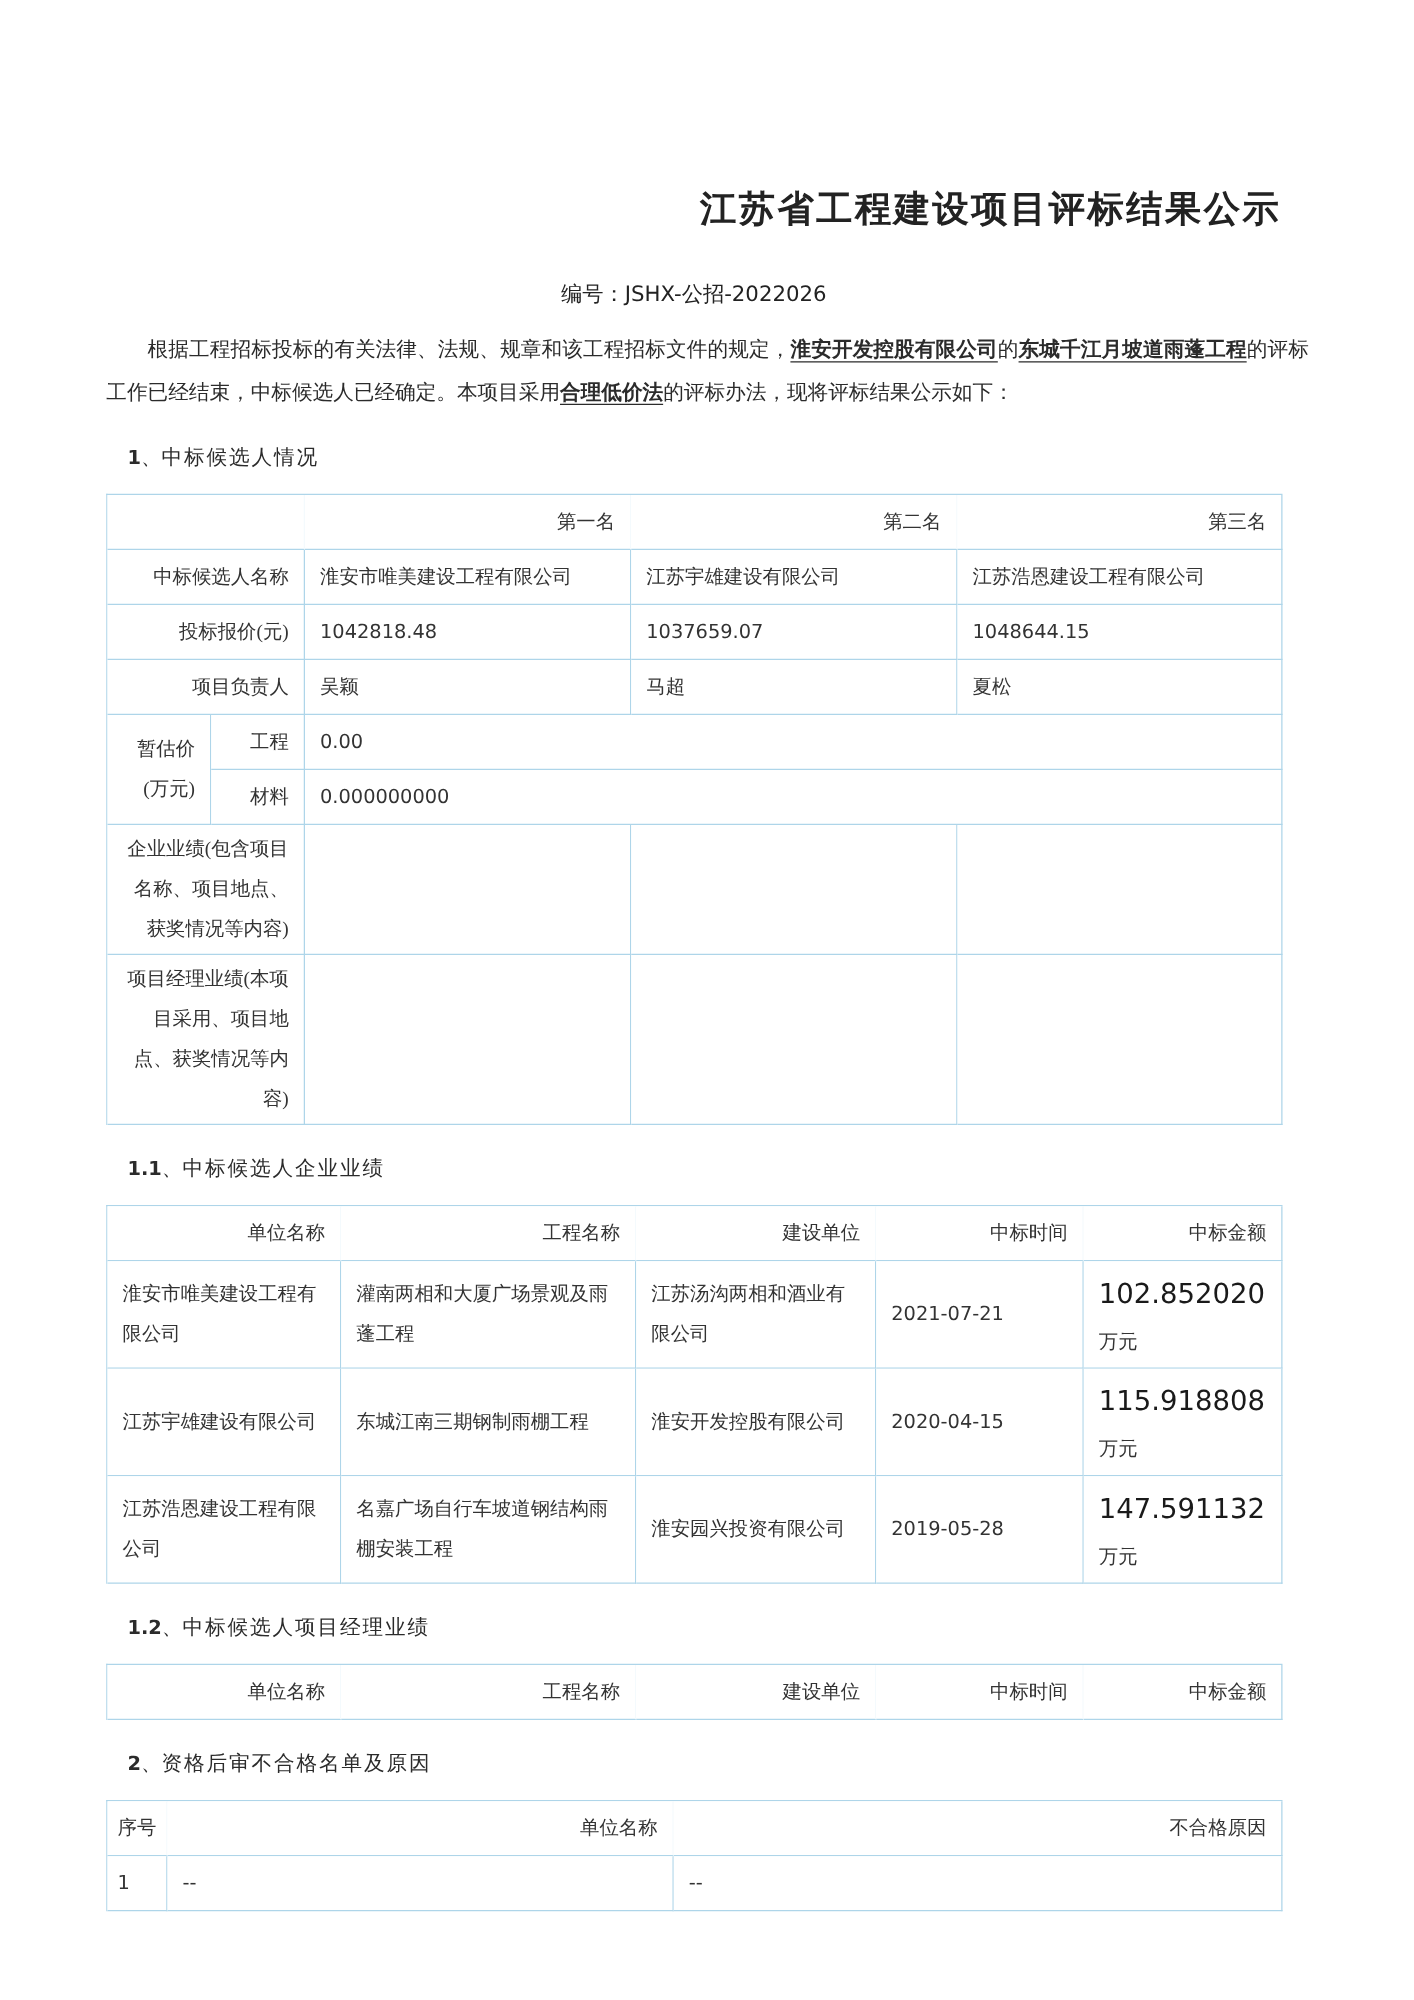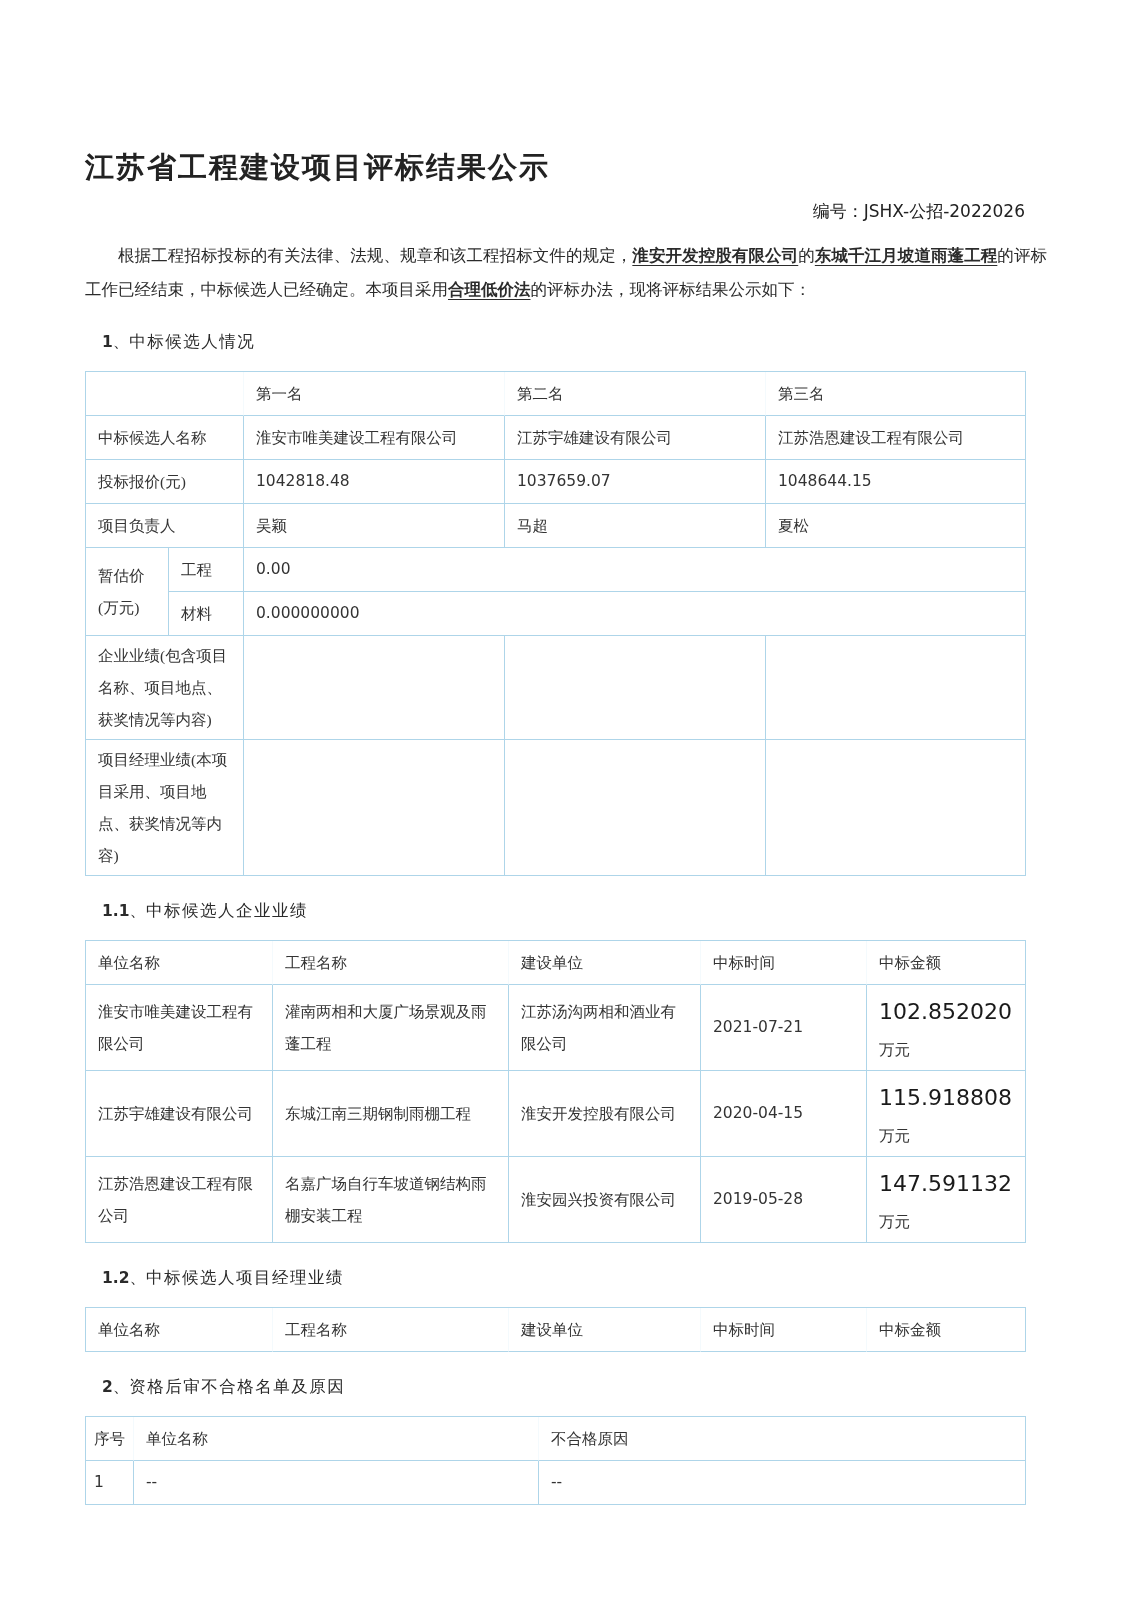--- a/index.html
+++ b/index.html
@@ -6,29 +6,29 @@
   body {
     width:1131px; height:1600px;
     font-family:"Liberation Serif","DejaVu Serif",serif;
     color:#333333;
     position:relative;
   }
   .page { padding-left:85px; width:940px; }
 
   .title {
     margin:148px 0 0 0;
-    text-align:left;
+    text-align:right;
     font-size:29px;
     font-weight:700;
     letter-spacing:2px;
     color:#222;
   }
   .docno {
-    margin-top:12px;
-    text-align:right;
+    margin-top:36px;
+    text-align:center;
     font-size:17px;
     color:#222;
   }
   .docno .num {
     font-family:"DejaVu Sans","Liberation Sans",sans-serif;
     font-size:17px;
   }
   .intro {
     margin:16px 0 0 0;
     width:962px;
@@ -71,21 +71,21 @@
     border-right:1px solid #aed5e9;
     border-bottom:1px solid #aed5e9;
     padding:4px 12px;
     font-size:15.5px;
     line-height:2.05;
     vertical-align:middle;
     word-break:break-all;
     color:#333;
     background:#ffffff;
   }
-  td.blue  { background:#dcedf7; }
+  td.blue  { background:#dcedf7;text-align:right; }
   td.blue2 { background:#e8f3fa; }
   tr.hrow td.blue:not(:last-child) { border-right-color:#f4fafd; }
 
   tr.r44  > td { height:44px; }
   tr.r70  > td { height:70px; }
   tr.r102 > td { height:102px; }
   tr.r132 > td { height:132px; }
 
   td.lab { padding:4px 8px; }
   td.prov {

